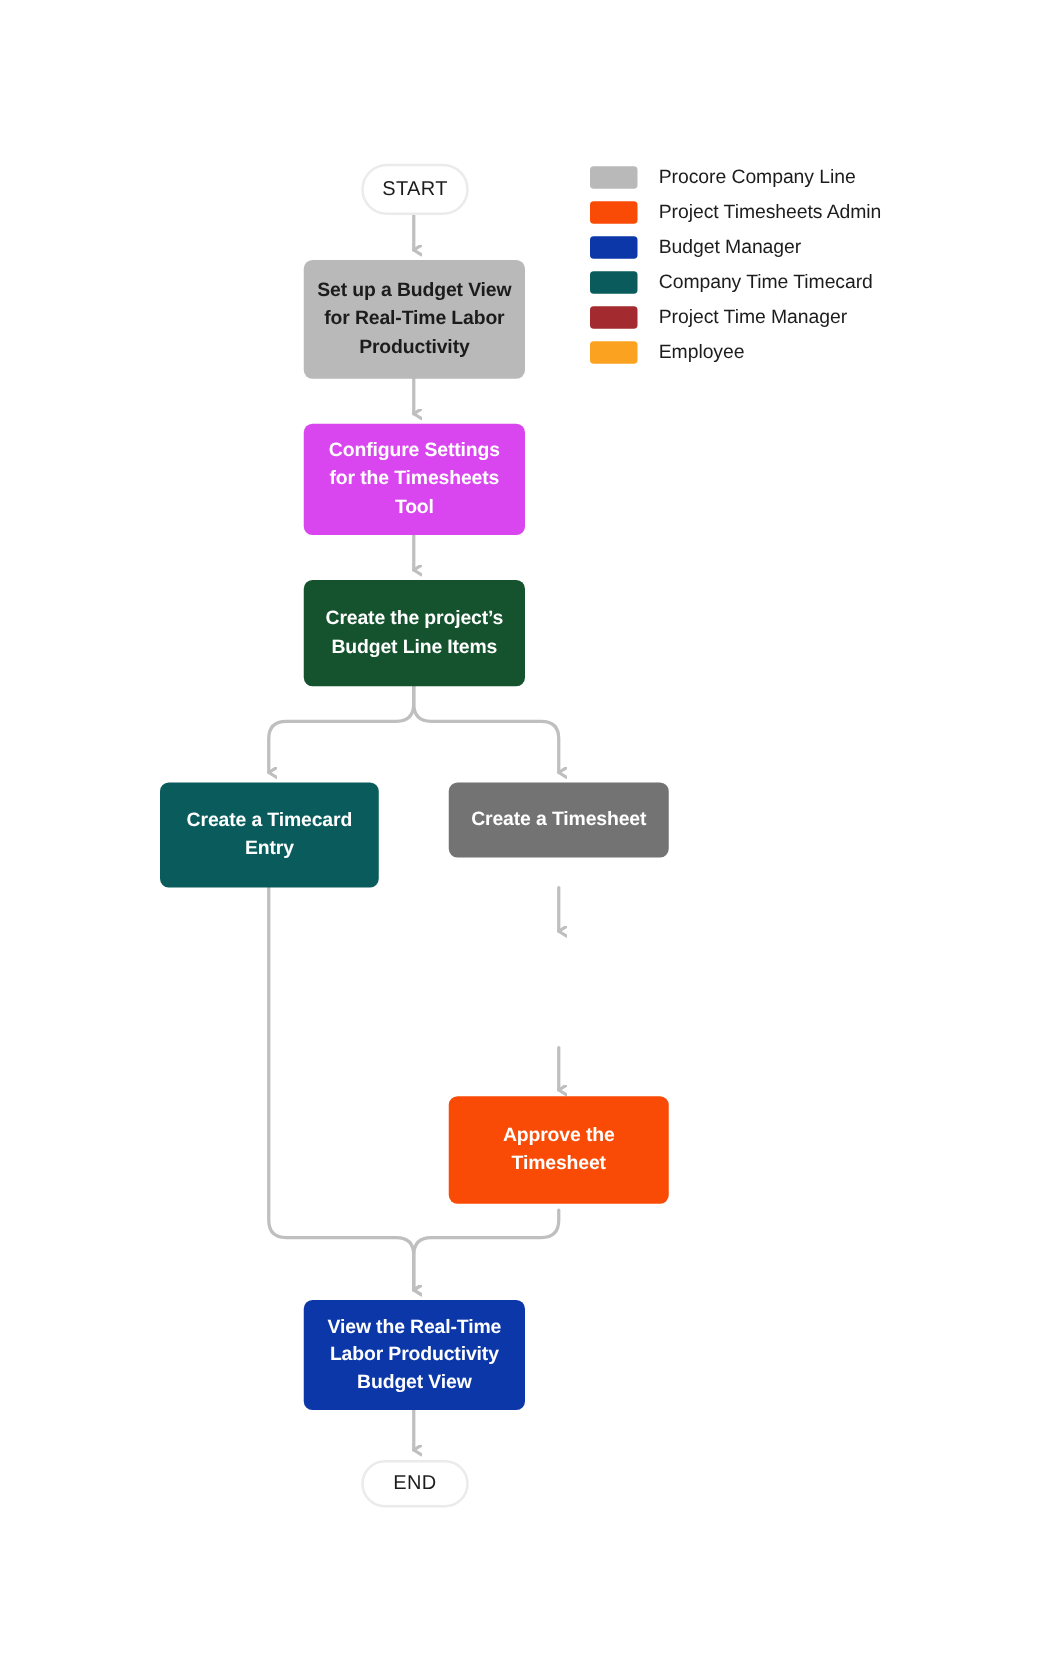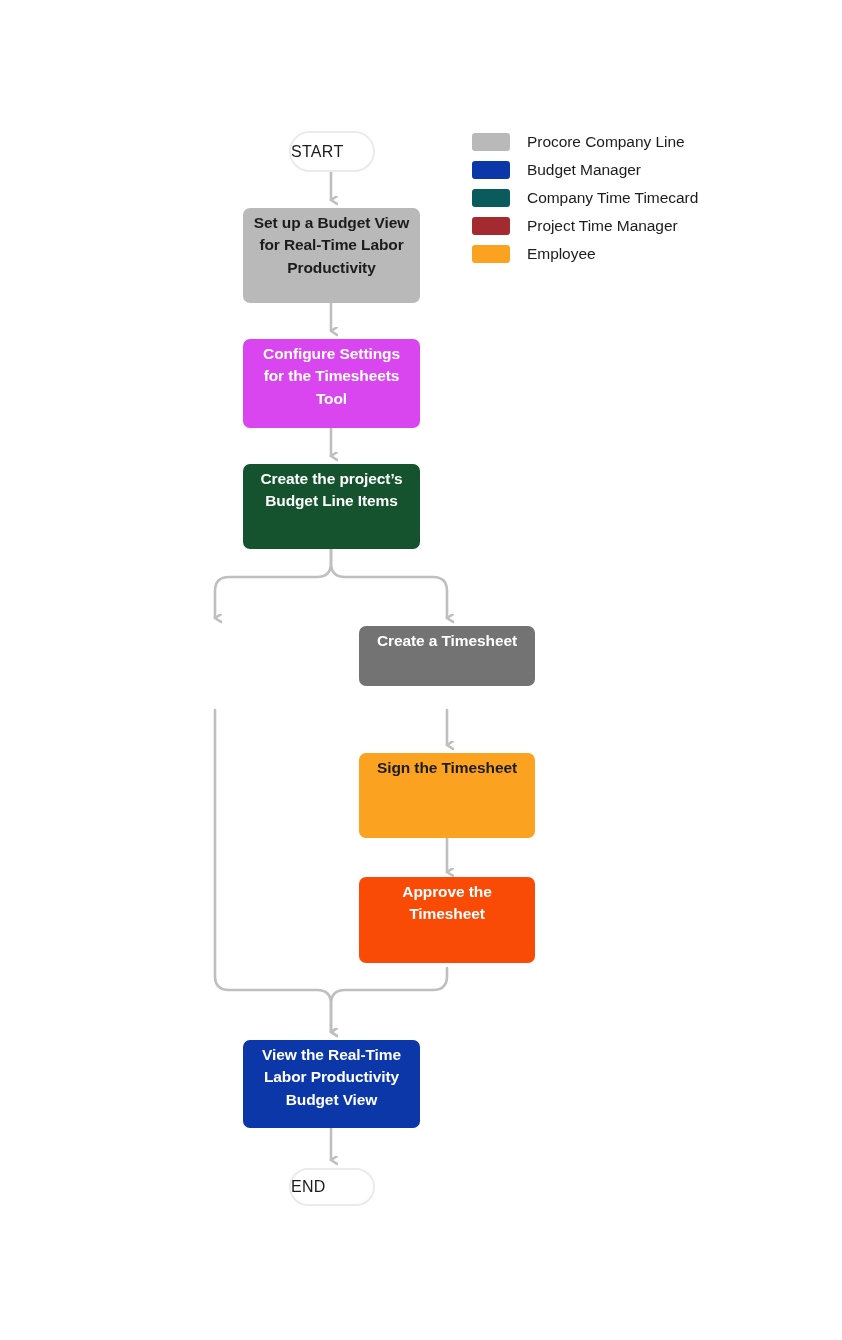--- a/index.html
+++ b/index.html
@@ -30,36 +30,37 @@
     width: 842px;
     height: 1340px;
     pointer-events: none;
   }
 
   
   .node {
     position: absolute;
     box-sizing: border-box;
     display: flex;
+    align-items: center;
     justify-content: center;
     text-align: center;
     border-radius: 7px;
     font-weight: bold;
     font-size: 15.5px;
     line-height: 1.44;
     letter-spacing: -0.1px;
     padding: 4px 10px;
   }
 
   .terminator {
     position: absolute;
     box-sizing: border-box;
     display: flex;
     align-items: center;
-    justify-content: flex-start;
+    justify-content: center;
     text-align: center;
     background: #ffffff;
     border: 2px solid #ebebeb;
     border-radius: 22px;
     font-size: 16px;
     font-weight: normal;
     color: #1c1c1c;
     letter-spacing: 0.3px;
   }
 
@@ -133,48 +134,52 @@
   </div>
 
   <div class="node" style="left:243px; top:339px; width:177px; height:89px; background:#d946ef; color:#ffffff;">
     <span>Configure Settings for the Timesheets Tool</span>
   </div>
 
   <div class="node" style="left:243px; top:464px; width:177px; height:85px; background:#14532d; color:#ffffff;">
     <span>Create the project’s Budget Line Items</span>
   </div>
 
+  <div class="node" style="left:128px; top:626px; width:175px; height:84px; background:#0a5c5c; color:#ffffff;">
+    <span>Create a Timecard Entry</span>
+  </div>
 
   <div class="node" style="left:359px; top:626px; width:176px; height:60px; background:#737373; color:#ffffff;">
     <span>Create a Timesheet</span>
   </div>
 
-  <div class="node" style="left:359px; top:753px; width:176px; height:85px; background:#fba321; color:#1c1c1c;">
-    <span>Sign the Timesheet</span>
-  </div>
 
   <div class="node" style="left:359px; top:877px; width:176px; height:86px; background:#fa4b06; color:#ffffff;">
     <span>Approve the Timesheet</span>
   </div>
 
   <div class="node" style="left:243px; top:1040px; width:177px; height:88px; background:#0b37a8; color:#ffffff;">
     <span>View the Real-Time Labor Productivity Budget View</span>
   </div>
 
   <div class="terminator" style="left:289px; top:1168px; width:86px; height:38px;">
     <span>END</span>
   </div>
 
   <div id="legend">
 
     <div class="legend-row">
       <span class="legend-swatch" style="background:#b9b9b9;"></span>
       <span class="legend-label">Procore Company Line</span>
     </div>
 
+    <div class="legend-row">
+      <span class="legend-swatch" style="background:#fa4b06;"></span>
+      <span class="legend-label">Project Timesheets Admin</span>
+    </div>
 
     <div class="legend-row">
       <span class="legend-swatch" style="background:#0b37a8;"></span>
       <span class="legend-label">Budget Manager</span>
     </div>
 
     <div class="legend-row">
       <span class="legend-swatch" style="background:#0a5c5c;"></span>
       <span class="legend-label">Company Time Timecard</span>
     </div>

